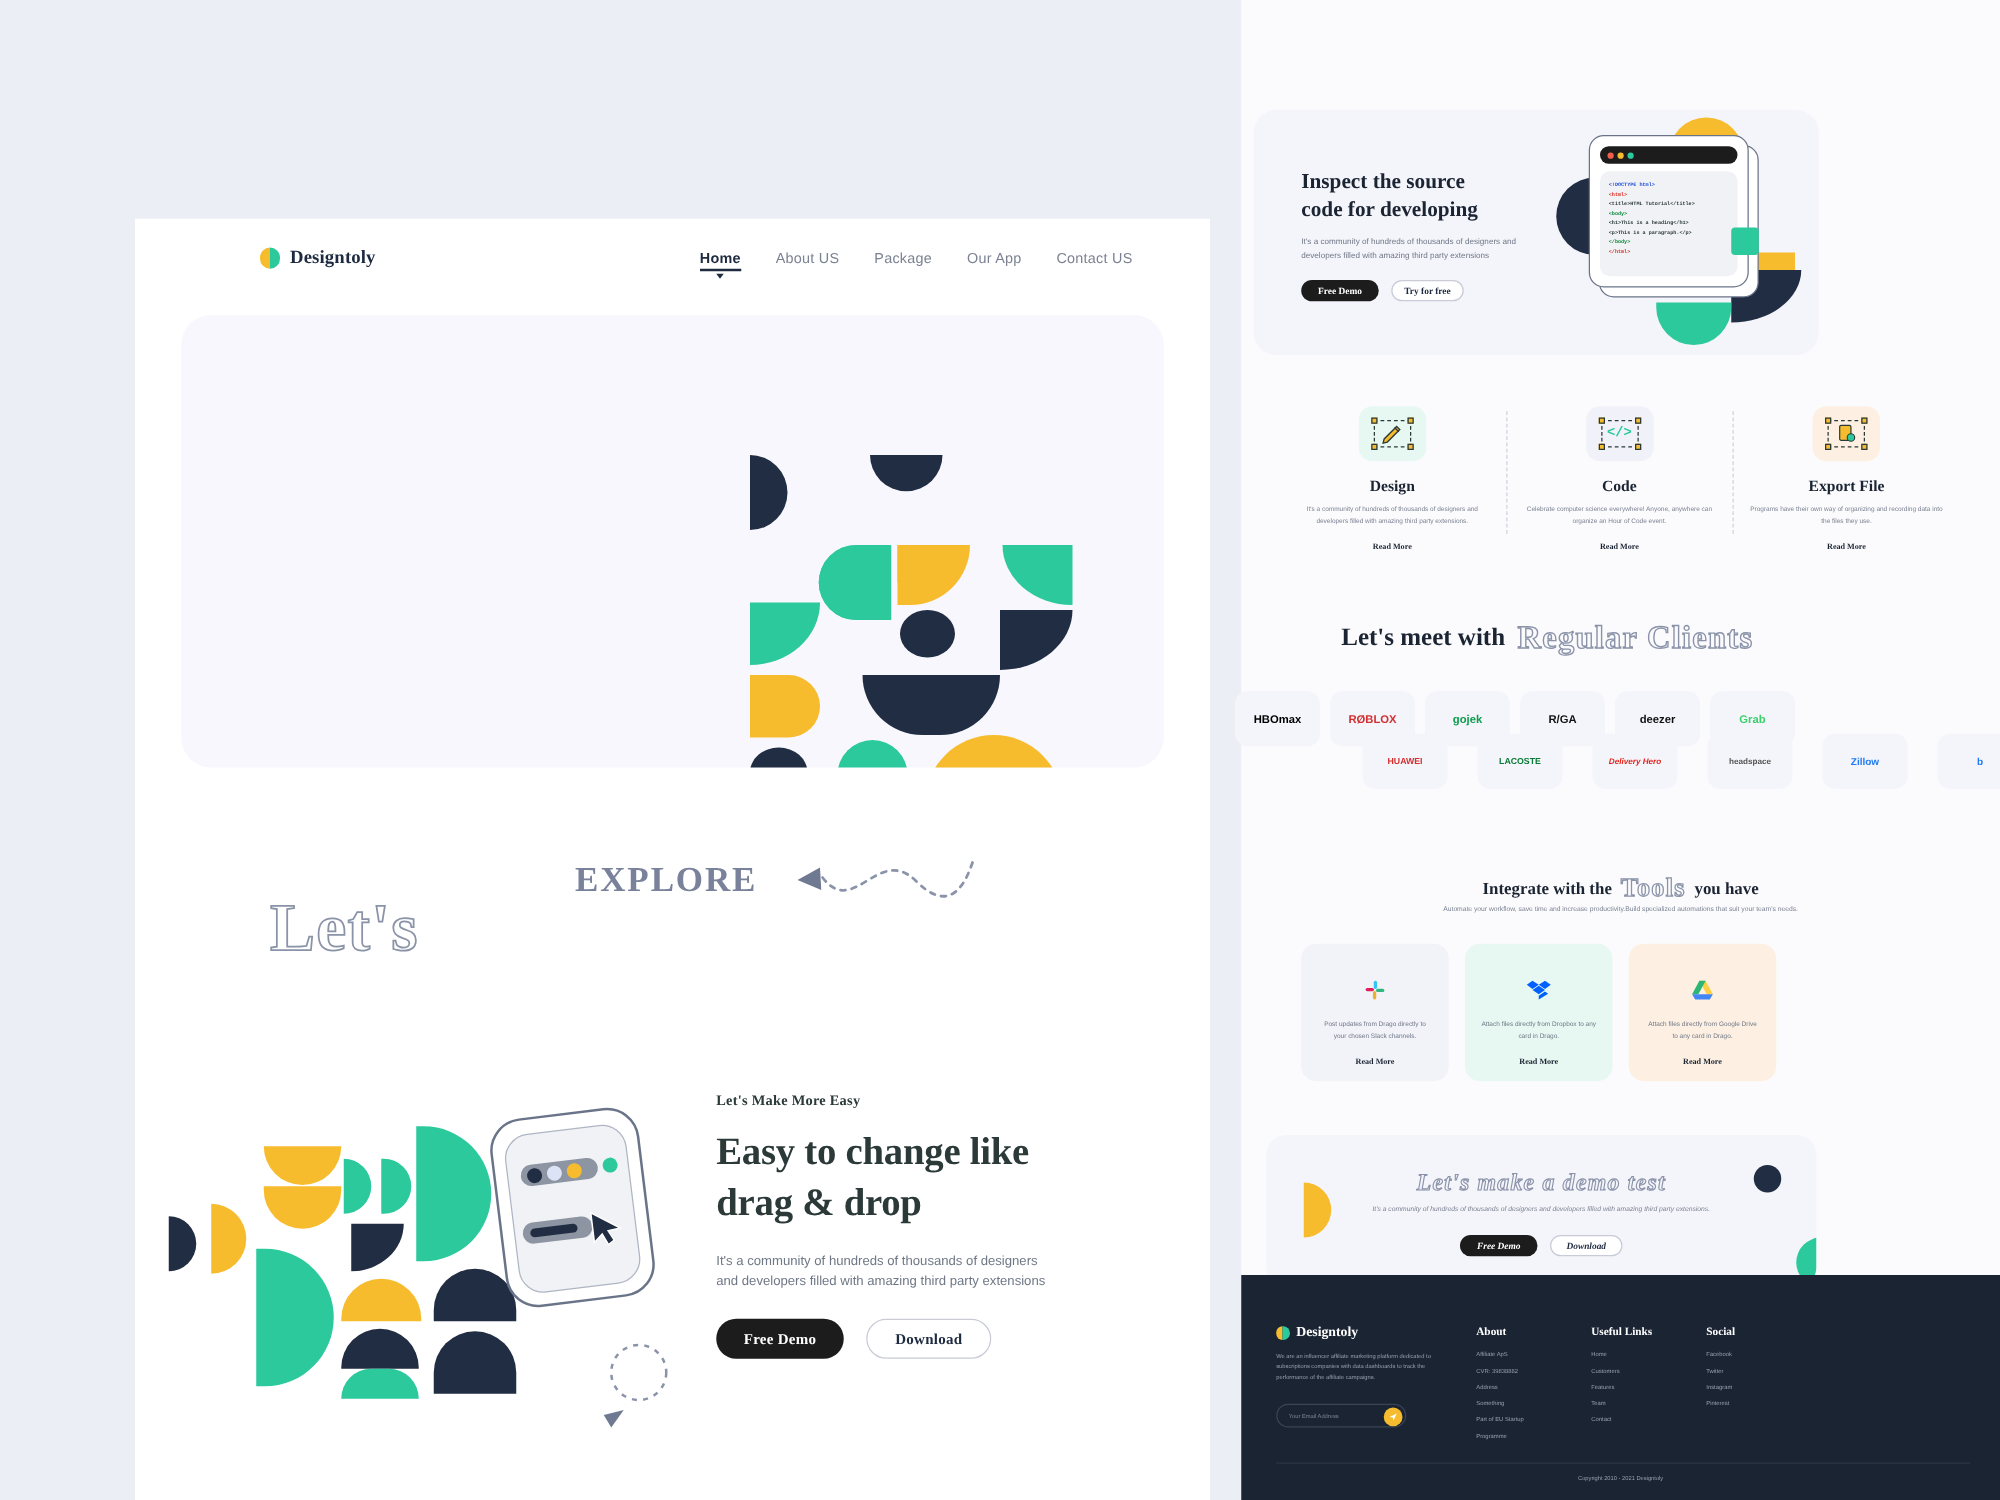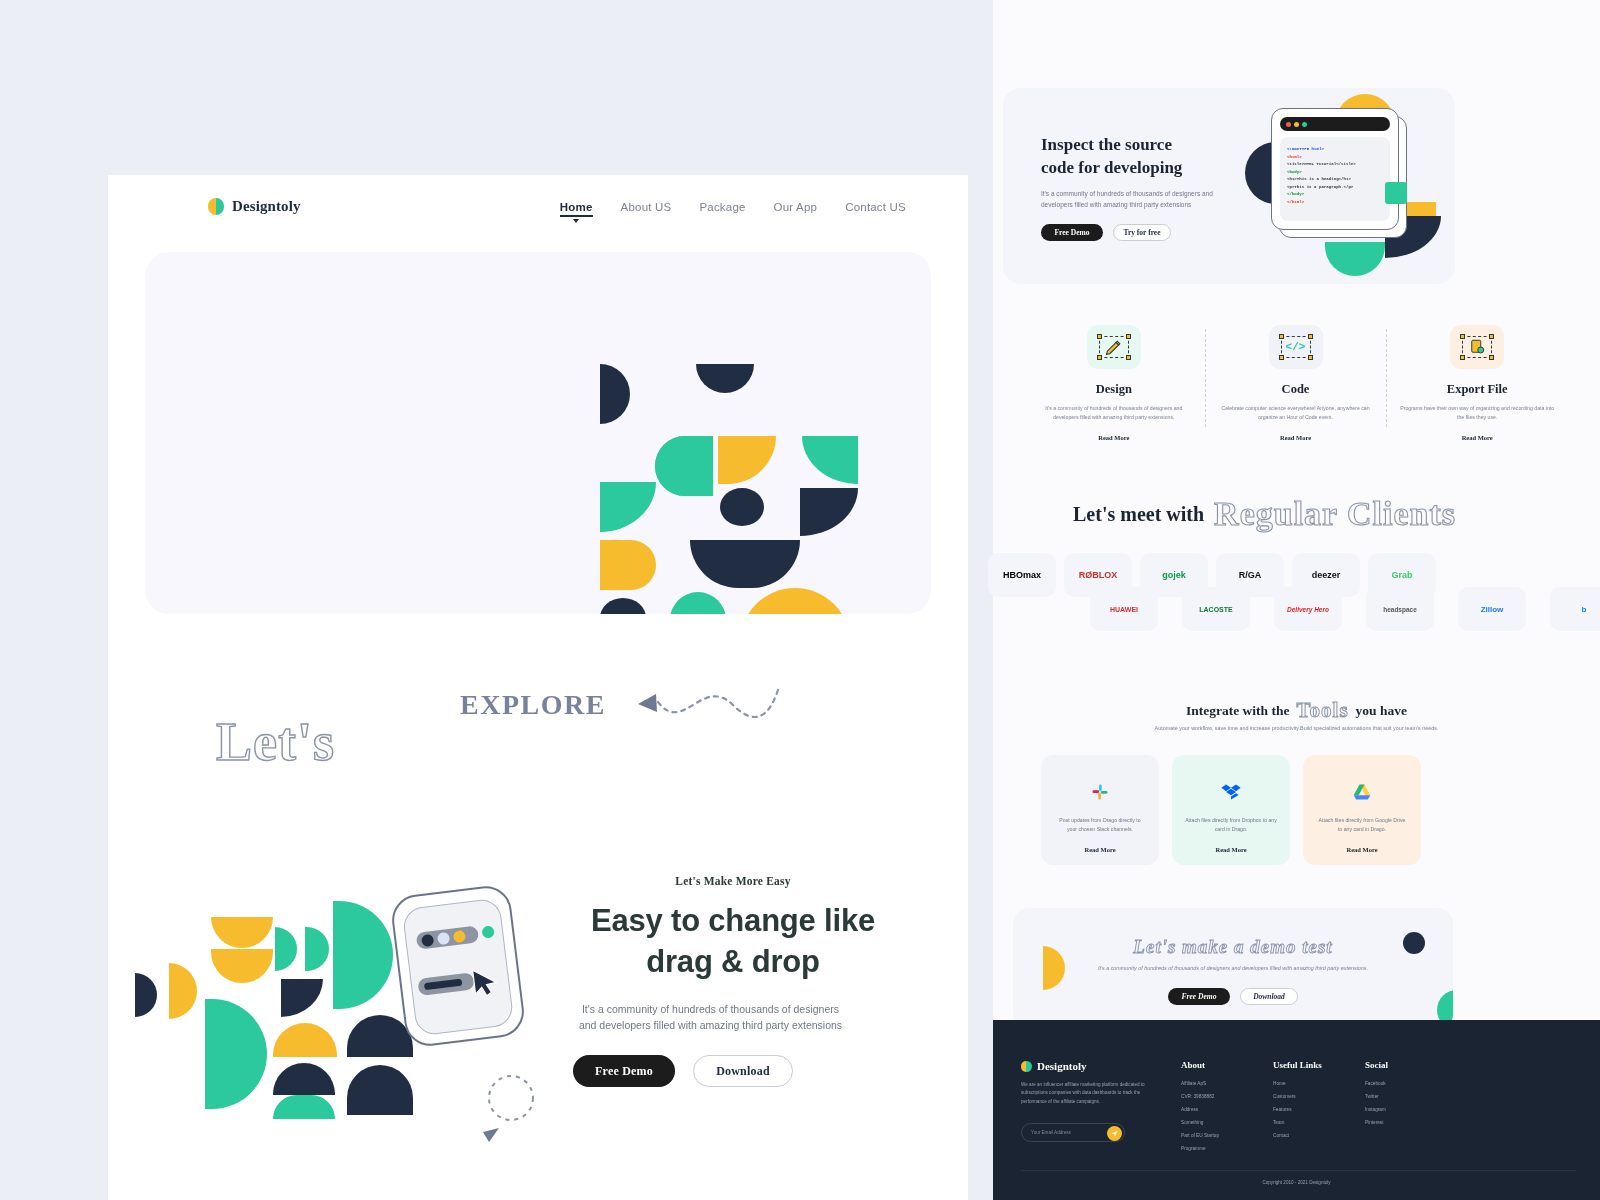--- a/index.html
+++ b/index.html
@@ -100,21 +100,21 @@
   #lets-word { position: absolute; left: 108px; top: 36px; font-size: 54px; }
   #explore-word {
     position: absolute; left: 352px; top: 14px;
     font-family: "Liberation Serif", serif; font-weight: bold;
     font-size: 28px; color: #79829a; letter-spacing: 1.5px;
   }
   #features-word { position: absolute; left: 350px; top: 62px; font-size: 52px; }
   #squiggle { position: absolute; left: 520px; top: 5px; }
 
   
-  #dd { position: absolute; left: 0; top: 700px; width: 803px; height: 300px; text-align: center; }
+  #dd { position: absolute; left: 0; top: 700px; width: 803px; height: 300px; }
   #dd-shapes { position: absolute; left: 25px; top: 0; width: 290px; height: 240px; }
   #dd-card {
     position: absolute; left: 290px; top: 15px; width: 120px; height: 152px;
     border: 2px solid #6a7489; border-radius: 26px; background: #fff;
     transform: rotate(-7deg);
   }
   #dd-card-inner {
     position: absolute; left: 9px; top: 11px; right: 9px; bottom: 9px;
     border: 1.6px solid #aeb5c3; border-radius: 20px; background: #f1f2f5;
   }
@@ -135,21 +135,21 @@
     background: #212d42; border-radius: 6px;
   }
   #dd-cursor { position: absolute; left: 70px; top: 78px; }
   #dd-copy { position: absolute; left: 465px; top: 0px; width: 320px; }
   #dd-eyebrow {
     font-family: "Liberation Serif", serif; font-weight: bold;
     font-size: 11.5px; color: #2b3a38; letter-spacing: .2px;
   }
   #dd-title {
     margin-top: 14px;
-    font-family: Liberation Sans, sans-serif; font-weight: bold;
+    font-family: Liberation Serif, serif; font-weight: bold;
     font-size: 31px; line-height: 1.32; color: #2b3a38; letter-spacing: -.2px;
   }
   #dd-sub { margin-top: 18px; font-size: 10.5px; line-height: 1.55; color: #6f7886; width: 275px; }
   #dd-btns { margin-top: 22px; display: flex; gap: 18px; }
   #dd-btns .btn-dark { width: 102px; height: 32px; }
   #dd-btns .btn-ghost { width: 100px; height: 32px; }
   #dd-dashed { position: absolute; left: 355px; top: 195px; }
 
   
   #right-board {
@@ -234,21 +234,21 @@
 
   
   #clients-head {
     position: absolute; left: 80px; top: 495px; width: 470px;
     display: flex; align-items: center; gap: 10px;
   }
   #clients-head .solid {
     font-family: "Liberation Serif", serif; font-weight: bold;
     font-size: 20px; color: #1b2433;
   }
-  #clients-head .outline-txt { font-size: 34px; -webkit-text-stroke: 1.1px #8a93a8; }
+  #clients-head .outline-txt { font-size: 26px; -webkit-text-stroke: 1.1px #8a93a8; }
   #logo-row-1 { position: absolute; left: 988px; top: 553px; display: flex; gap: 8px; }
   #logo-row-2 { position: absolute; left: 1090px; top: 587px; display: flex; gap: 24px; }
   .logo-chip {
     width: 68px; height: 44px; background: #f4f4fb; border-radius: 10px;
     display: flex; align-items: center; justify-content: center;
     font-size: 9px; font-weight: bold; overflow: hidden;
   }
   #logo-row-1, #logo-row-2 { position: absolute; }
 
   

